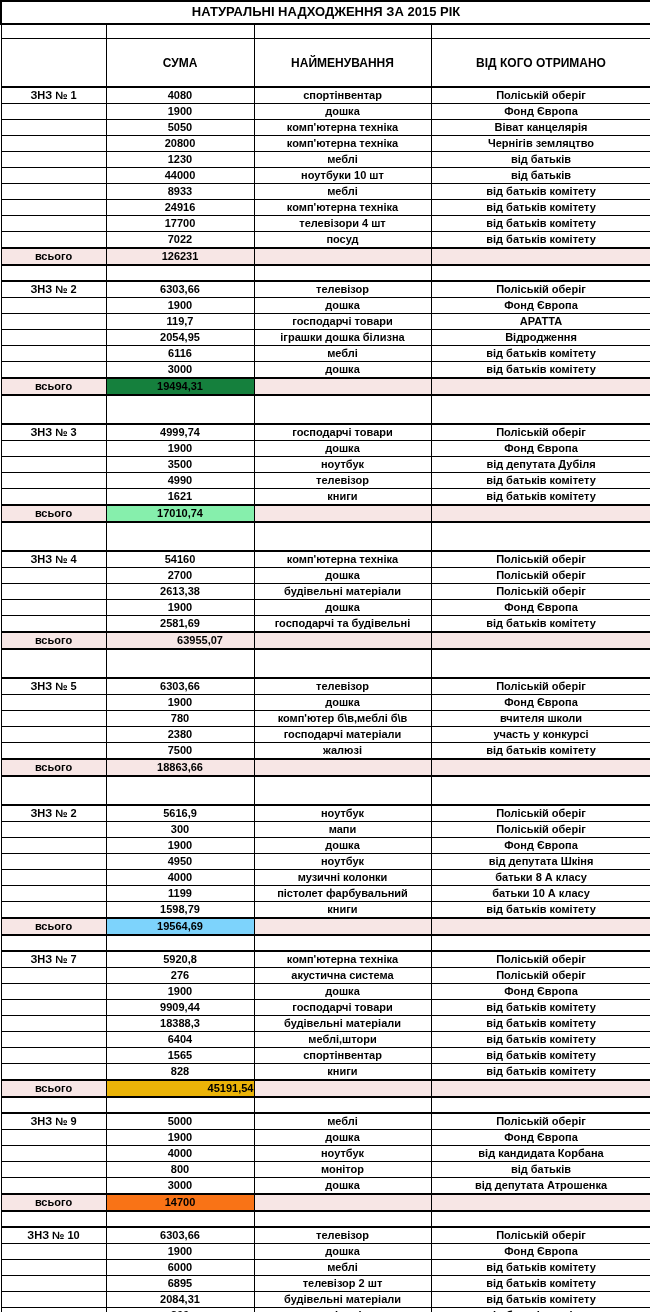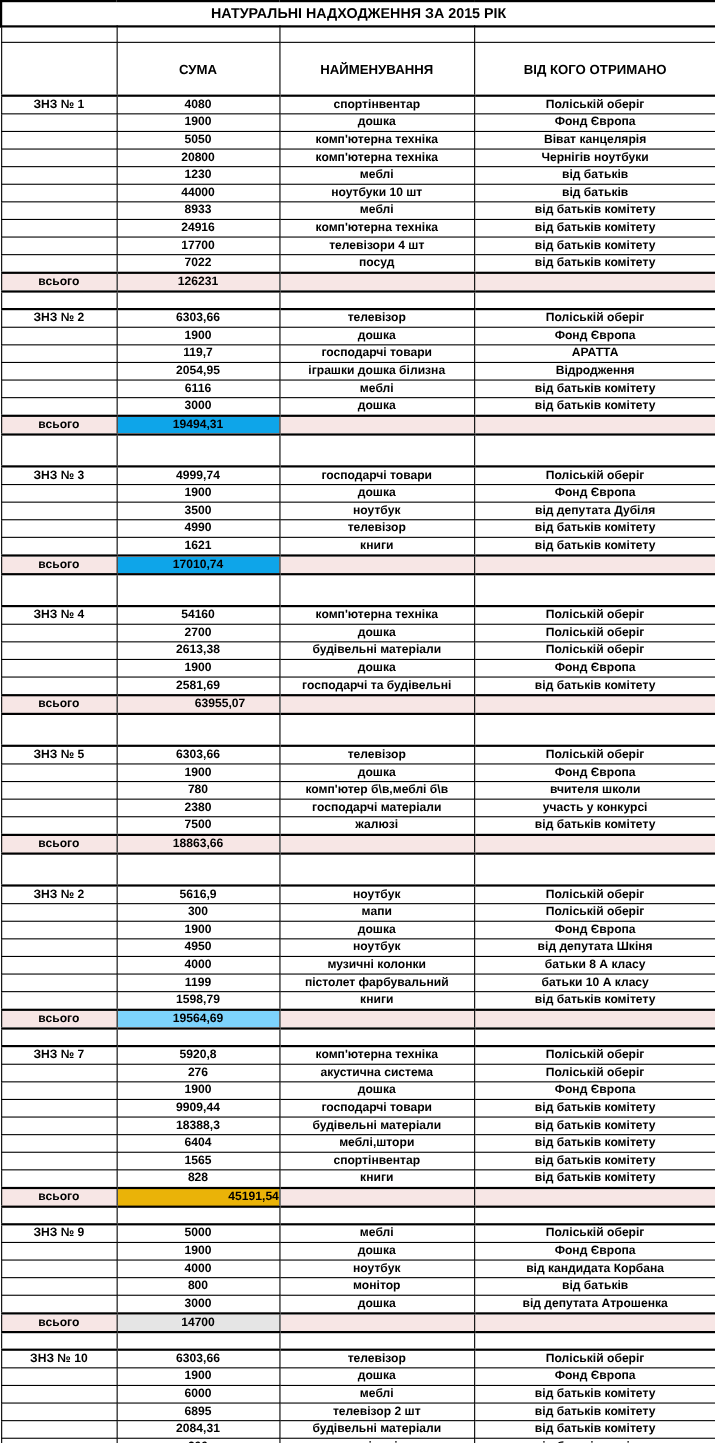--- a/index.html
+++ b/index.html
@@ -109,21 +109,21 @@
       <tr class="item">
         <td></td>
         <td>5050</td>
         <td>комп'ютерна техніка</td>
         <td>Віват канцелярія</td>
       </tr>
       <tr class="item">
         <td></td>
         <td>20800</td>
         <td>комп'ютерна техніка</td>
-        <td>Чернігів ноутбуки</td>
+        <td>Чернігів земляцтво</td>
       </tr>
       <tr class="item">
         <td></td>
         <td>1230</td>
         <td>меблі</td>
         <td>від батьків</td>
       </tr>
       <tr class="item">
         <td></td>
         <td>44000</td>
@@ -197,21 +197,21 @@
         <td>від батьків комітету</td>
       </tr>
       <tr class="item">
         <td></td>
         <td>3000</td>
         <td>дошка</td>
         <td>від батьків комітету</td>
       </tr>
       <tr class="total">
         <td style="background: rgb(247, 230, 229);">всього</td>
-        <td style="background: #0ea5e9;">19494,31</td>
+        <td style="background: #15803d;">19494,31</td>
         <td style="background: rgb(247, 230, 229);"></td>
         <td style="background: rgb(247, 230, 229);"></td>
       </tr>
       <tr class="gap-large">
         <td></td>
         <td></td>
         <td></td>
         <td></td>
       </tr>
       <tr class="item section-start">
@@ -239,21 +239,21 @@
         <td>від батьків комітету</td>
       </tr>
       <tr class="item">
         <td></td>
         <td>1621</td>
         <td>книги</td>
         <td>від батьків комітету</td>
       </tr>
       <tr class="total">
         <td style="background: rgb(247, 230, 229);">всього</td>
-        <td style="background: #0ea5e9;">17010,74</td>
+        <td style="background: #86efac;">17010,74</td>
         <td style="background: rgb(247, 230, 229);"></td>
         <td style="background: rgb(247, 230, 229);"></td>
       </tr>
       <tr class="gap-large">
         <td></td>
         <td></td>
         <td></td>
         <td></td>
       </tr>
       <tr class="item section-start">
@@ -479,21 +479,21 @@
         <td>від батьків</td>
       </tr>
       <tr class="item">
         <td></td>
         <td>3000</td>
         <td>дошка</td>
         <td>від депутата Атрошенка</td>
       </tr>
       <tr class="total">
         <td style="background: rgb(247, 230, 229);">всього</td>
-        <td style="background: #e5e5e5;">14700</td>
+        <td style="background: #f97316;">14700</td>
         <td style="background: rgb(247, 230, 229);"></td>
         <td style="background: rgb(247, 230, 229);"></td>
       </tr>
       <tr class="gap-small">
         <td></td>
         <td></td>
         <td></td>
         <td></td>
       </tr>
       <tr class="item section-start">

